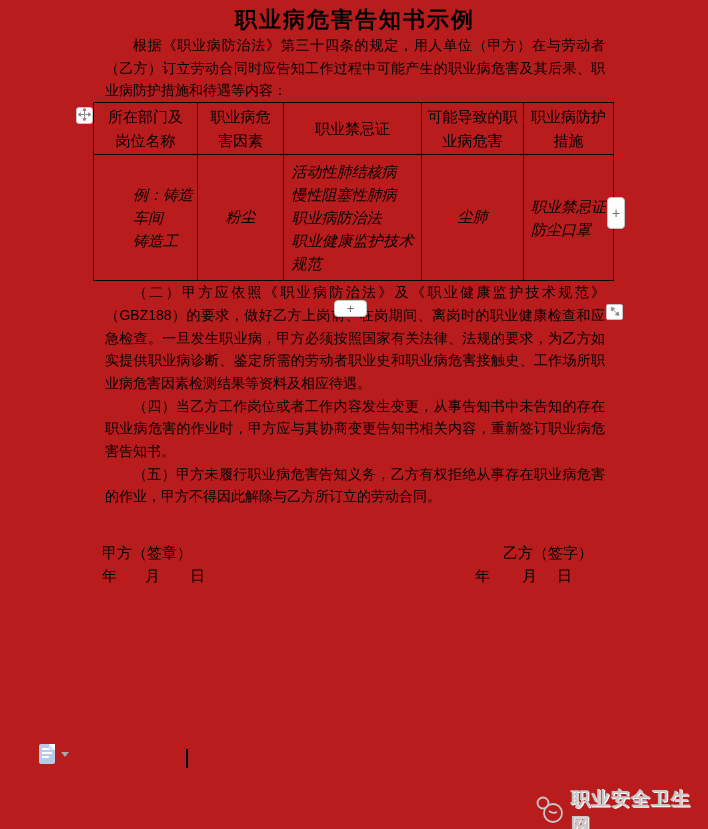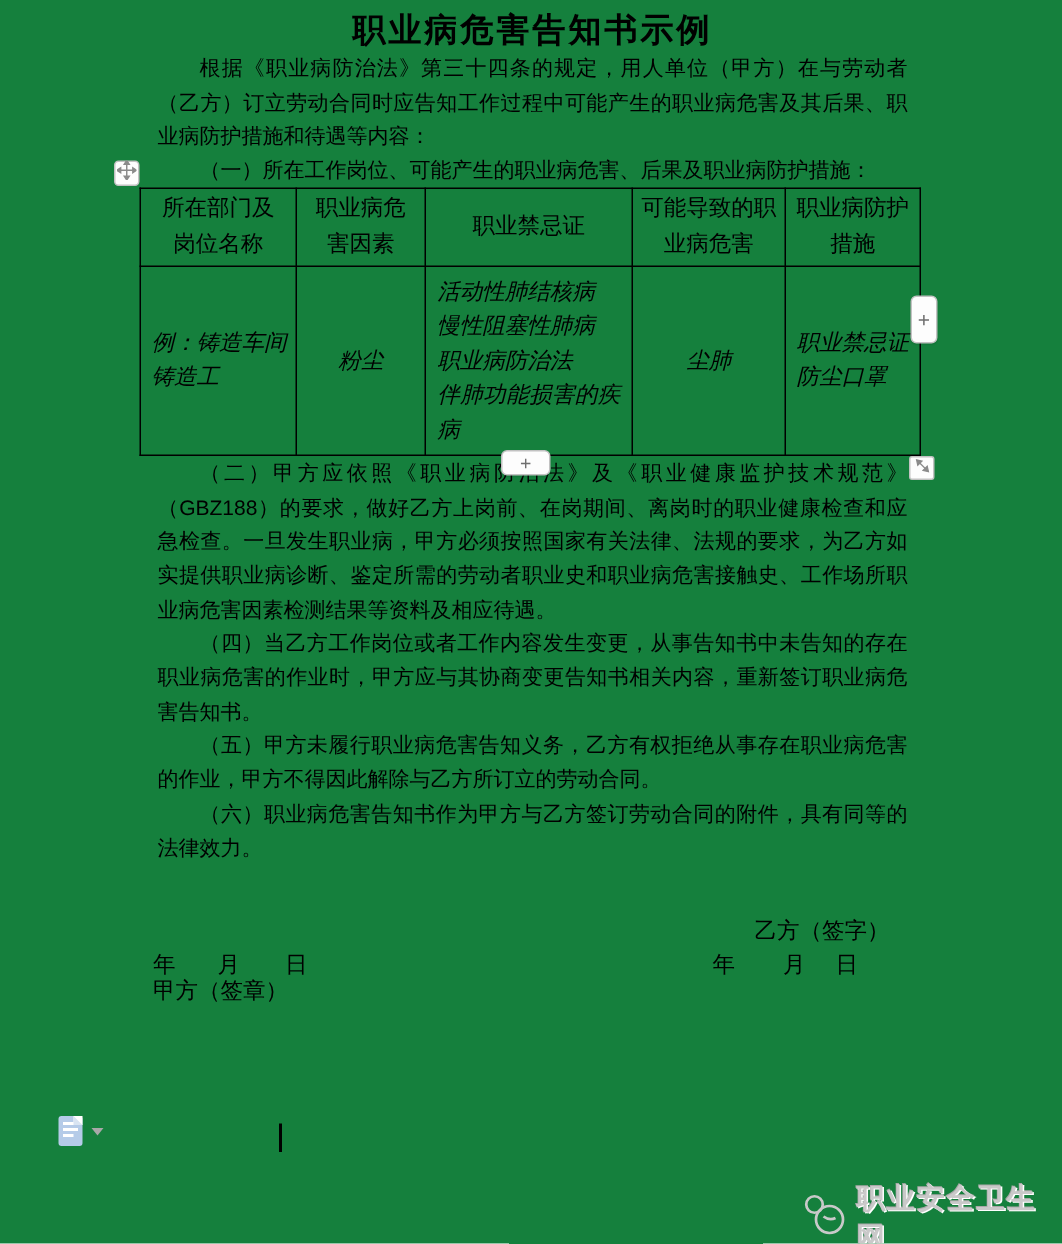--- a/index.html
+++ b/index.html
@@ -1,42 +1,42 @@
 <!DOCTYPE html>
 <html><head>
 <meta charset="utf-8">
 <style>
   * { margin:0; padding:0; box-sizing:border-box; }
   html,body { background:#ffffff; }
   .page {
-    position:relative; width:708px; height:829px; background:#15803d;
+    position:relative; width:708px; height:829px; background:#b91c1c;
     font-family:"Liberation Sans","DejaVu Sans",sans-serif; color:#000; overflow:hidden;
   }
   .content { padding:6px 0 0 105px; width:708px; }
   .doc-title { width:500px; font-size:22px; font-weight:bold; text-align:center;
     line-height:28px; letter-spacing:2px; }
   .para { width:500px; font-size:14px; line-height:22.7px; text-align:justify;
     text-indent:2em; }
   .para.no-just { text-align:left; }
 
   table.doc-table { border-collapse:collapse; table-layout:fixed; width:520px;
     margin-left:-12px; }
   .doc-table td { border:1.5px solid #000; font-size:15px; vertical-align:middle;
     text-align:center; padding:0; overflow:hidden; }
   .doc-table .hrow td { height:52px; }
   .doc-table .brow td { height:126px;font-style:italic; }
   .hline { display:block; line-height:24px; }
   .cellblock { display:inline-block; text-align:left; line-height:23px; }
   .cellblock.just { text-align:justify; width:122px; }
   .cell-post { text-align:left !important; padding-left:7px !important; }
-  .cell-post .cellblock { line-height:23px; }
+  .cell-post .cellblock { line-height:23px;margin-left:32px; }
 
   .sig-row { position:relative; width:500px; height:50px; margin-top:34px;
     font-size:15px; }
-  .sig-title-a { position:absolute; left:-3px; top:0; line-height:22px;margin-top:40px; }
+  .sig-title-a { position:absolute; left:-3px; top:0; line-height:22px; }
   .sig-date-a  { position:absolute; left:-3px; top:23px; line-height:22px; }
   .sig-title-b { position:absolute; left:385px; top:0; line-height:22px;margin-left:13px; }
   .sig-date-b  { position:absolute; left:370px; top:23px; line-height:22px; }
   .ml28 { margin-left:28px; } .ml30 { margin-left:30px; }
   .ml32 { margin-left:32px; } .ml20 { margin-left:20px; }
 
   
   .handle-box { position:absolute; background:#fdfdfd; border:1px solid #c2c2c2;
     border-radius:3px; display:flex; align-items:center; justify-content:center; }
   .move-handle { left:76px; top:107px; width:17px; height:17px; }
@@ -68,21 +68,20 @@
 </style>
 </head>
 <body>
 
 <div class="page">
   <div class="content">
 
     <div class="doc-title">职业病危害告知书示例</div>
 
     <p class="para">根据《职业病防治法》第三十四条的规定，用人单位（甲方）在与劳动者（乙方）订立劳动合同时应告知工作过程中可能产生的职业病危害及其后果、职业病防护措施和待遇等内容：</p>
-    <p class="para no-just">（一）所在工作岗位、可能产生的职业病危害、后果及职业病防护措施：</p>
 
     <table class="doc-table">
       <colgroup>
         <col style="width:104px">
           <col style="width:86px">
           <col style="width:138px">
         <col style="width:102px">
           <col style="width:90px">
       </colgroup>
       <tbody>
@@ -114,38 +113,37 @@
             <span style="display:block">例：铸造车间</span>
             <span style="display:block">铸造工</span>
           </span>
         </td>
         <td>粉尘</td>
         <td>
           <span class="cellblock just">
             <span style="display:block">活动性肺结核病</span>
             <span style="display:block">慢性阻塞性肺病</span>
             <span style="display:block">职业病防治法</span>
-            <span style="display:block; text-align:justify;">伴肺功能损害的疾病</span>
+            <span style="display:block; text-align:justify;">职业健康监护技术规范</span>
           </span>
         </td>
         <td>尘肺</td>
         <td>
           <span class="cellblock">
             <span style="display:block">职业禁忌证</span>
             <span style="display:block">防尘口罩</span>
           </span>
         </td>
       </tr>
     </tbody>
       </table>
 
     <p class="para">（二）甲方应依照《职业病防治法》及《职业健康监护技术规范》（GBZ188）的要求，做好乙方上岗前、在岗期间、离岗时的职业健康检查和应急检查。一旦发生职业病，甲方必须按照国家有关法律、法规的要求，为乙方如实提供职业病诊断、鉴定所需的劳动者职业史和职业病危害接触史、工作场所职业病危害因素检测结果等资料及相应待遇。</p>
     <p class="para">（四）当乙方工作岗位或者工作内容发生变更，从事告知书中未告知的存在职业病危害的作业时，甲方应与其协商变更告知书相关内容，重新签订职业病危害告知书。</p>
     <p class="para">（五）甲方未履行职业病危害告知义务，乙方有权拒绝从事存在职业病危害的作业，甲方不得因此解除与乙方所订立的劳动合同。</p>
-    <p class="para">（六）职业病危害告知书作为甲方与乙方签订劳动合同的附件，具有同等的法律效力。</p>
 
     <div class="sig-row">
       <span class="sig-title-a">甲方（签章）</span>
       <span class="sig-date-a"><span>年</span><span class="ml28">月</span><span class="ml30">日</span></span>
       <span class="sig-title-b">乙方（签字）</span>
       <span class="sig-date-b"><span>年</span><span class="ml32">月</span><span class="ml20">日</span></span>
     </div>
   </div>
 
   <div class="handle-box move-handle">

